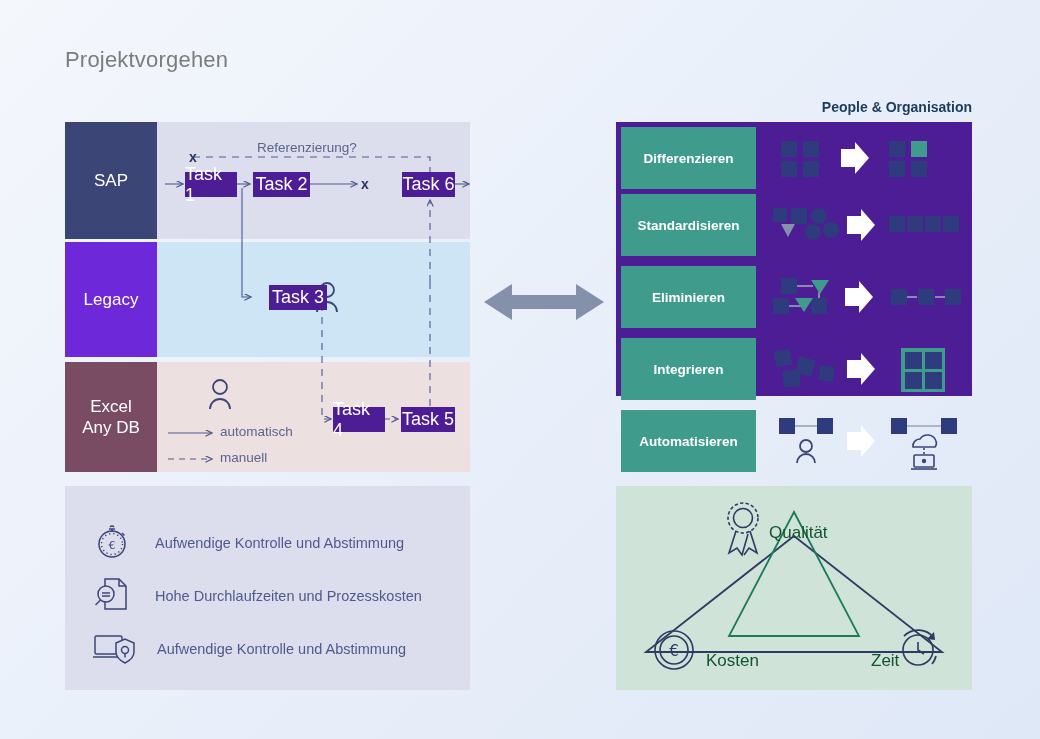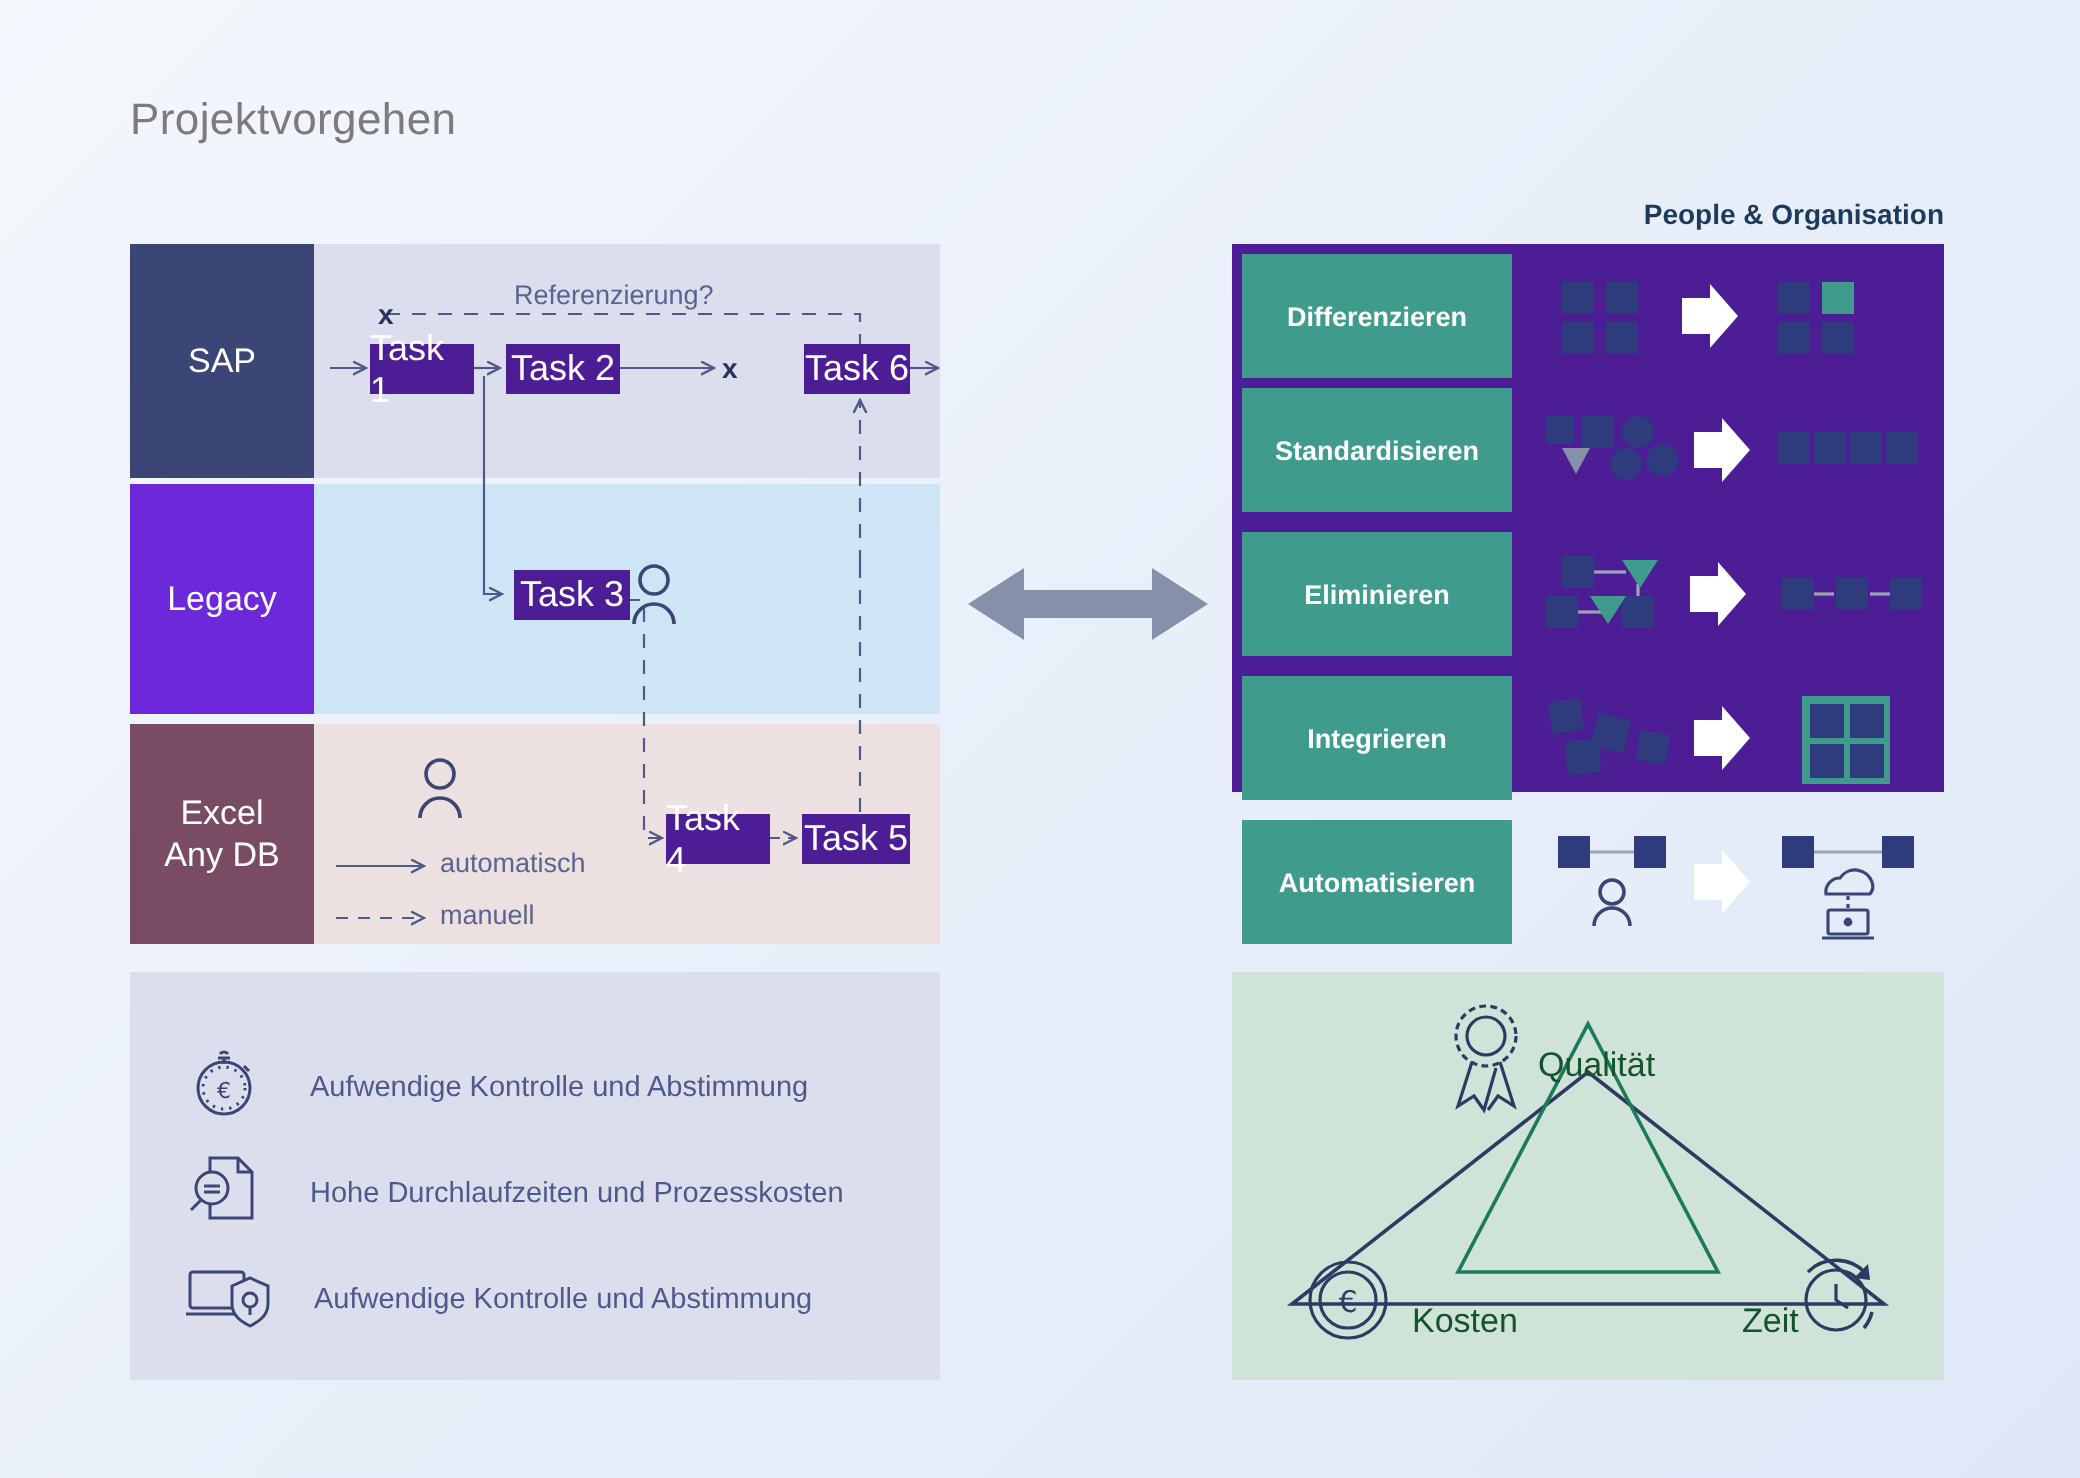--- a/index.html
+++ b/index.html
@@ -134,21 +134,21 @@
       <path d="M252,190 a10,10 0 0 1 20,0"></path>
     </g>
     <g stroke="#3c4676" fill="none" stroke-width="1.8">
       <circle cx="155" cy="265" r="7"></circle>
       <path d="M145,287 a10,10 0 0 1 20,0"></path>
     </g>
   </svg>
 
   <div class="task" style="left:120px;top:50px;width:52px;">Task 1</div>
   <div class="task" style="left:188px;top:50px;width:57px;">Task 2</div>
-  <div class="task" style="left:192px;top:163px;width:58px;text-align:right;">Task 3</div>
+  <div class="task" style="left:204px;top:163px;width:58px;text-align:right;">Task 3</div>
   <div class="task" style="left:268px;top:285px;width:52px;">Task 4</div>
   <div class="task" style="left:336px;top:285px;width:54px;text-align:right;">Task 5</div>
   <div class="task" style="left:337px;top:50px;width:53px;">Task 6</div>
 
   <div class="ref-label" style="left:192px;top:18px;">Referenzierung?</div>
   <div class="xmark" style="left:124px;top:27px;">x</div>
   <div class="xmark" style="left:296px;top:54px;">x</div>
 
   <div class="legend-txt" style="left:155px;top:302px;">automatisch</div>
   <div class="legend-txt" style="left:155px;top:328px;">manuell</div>

